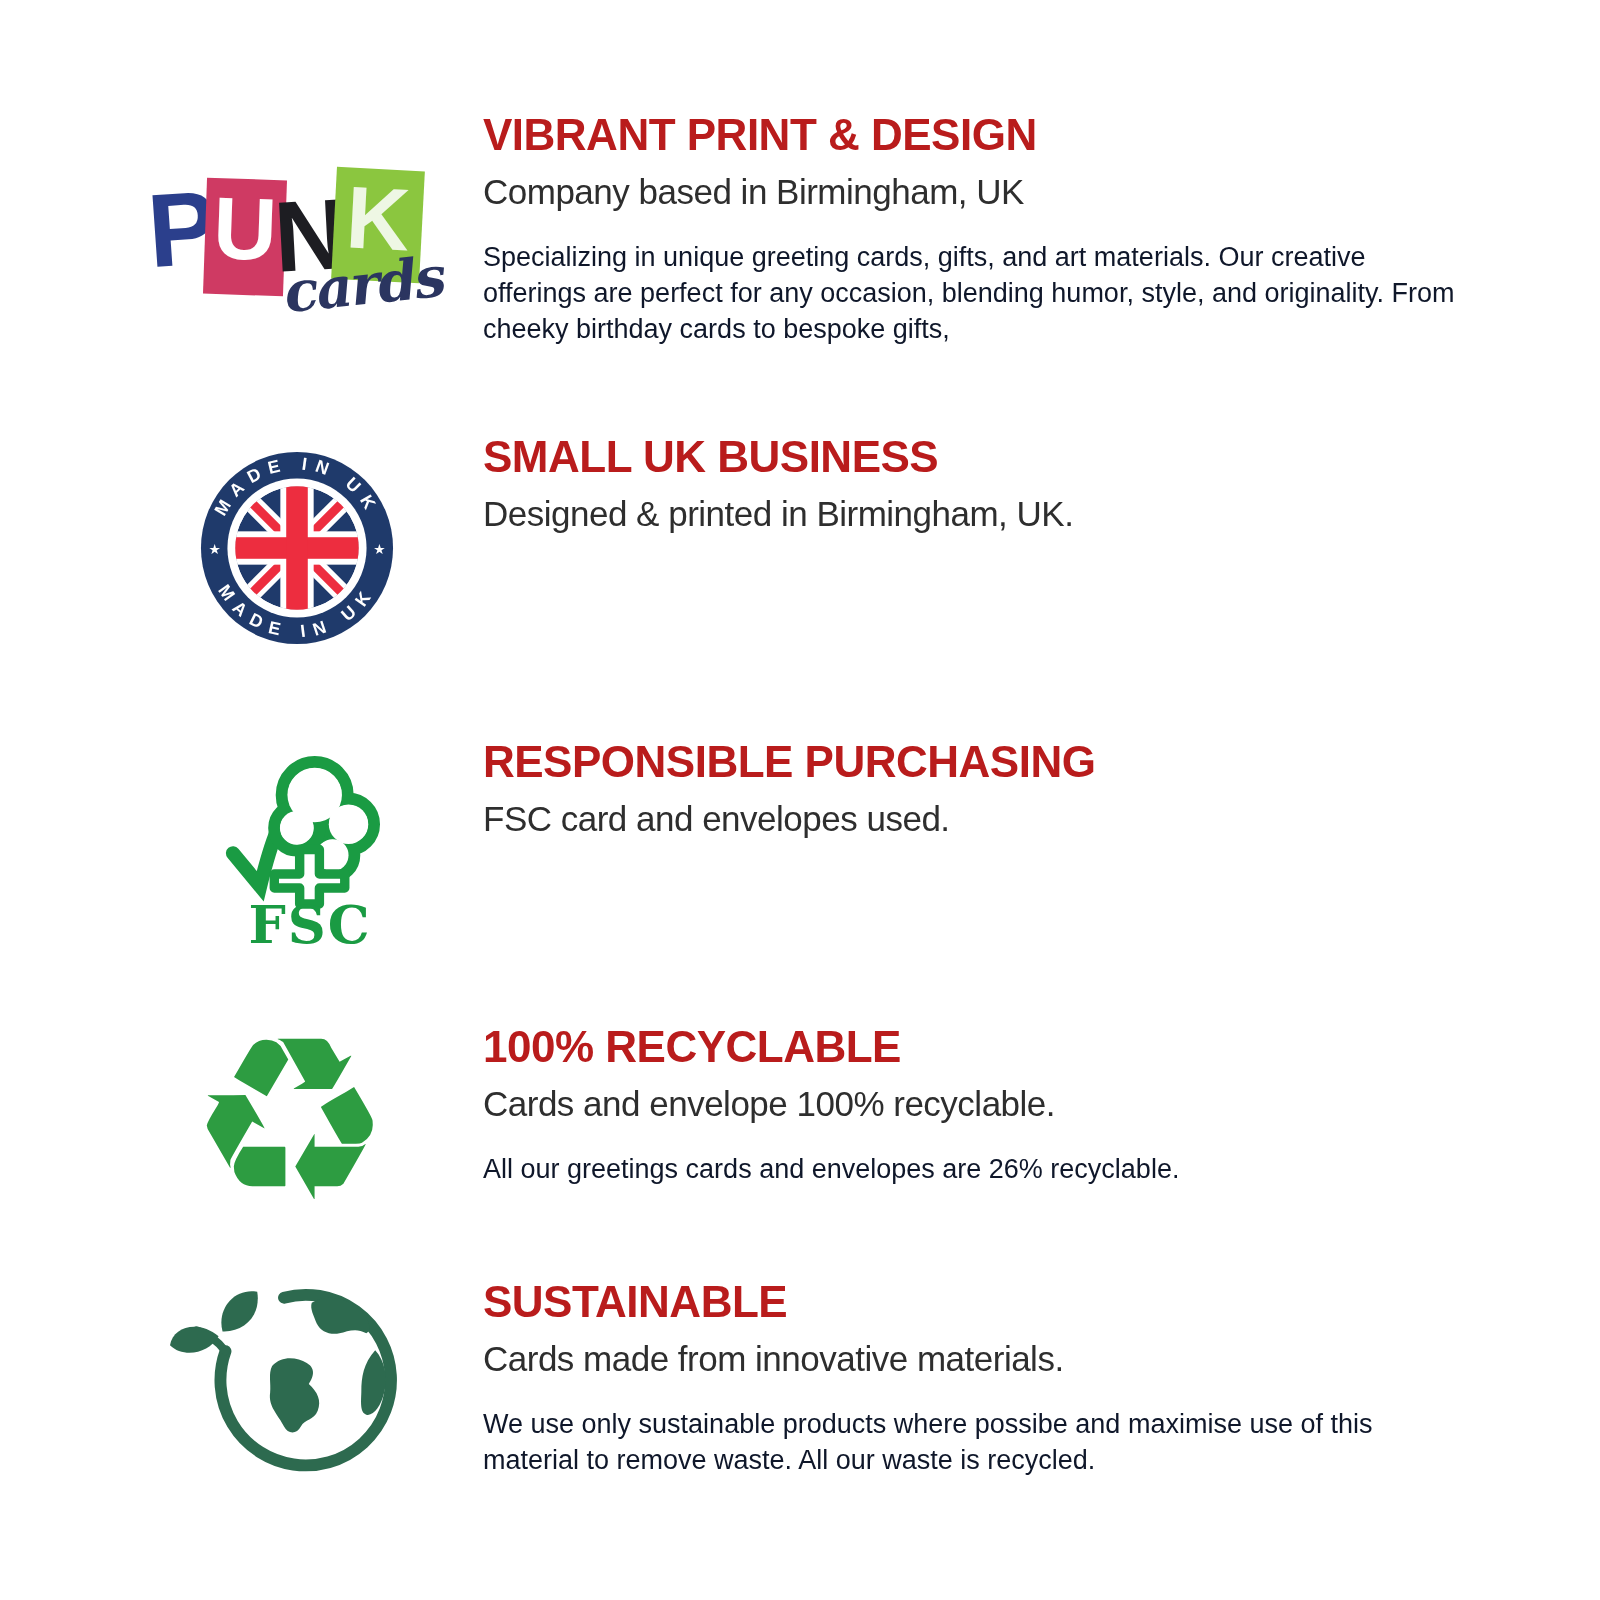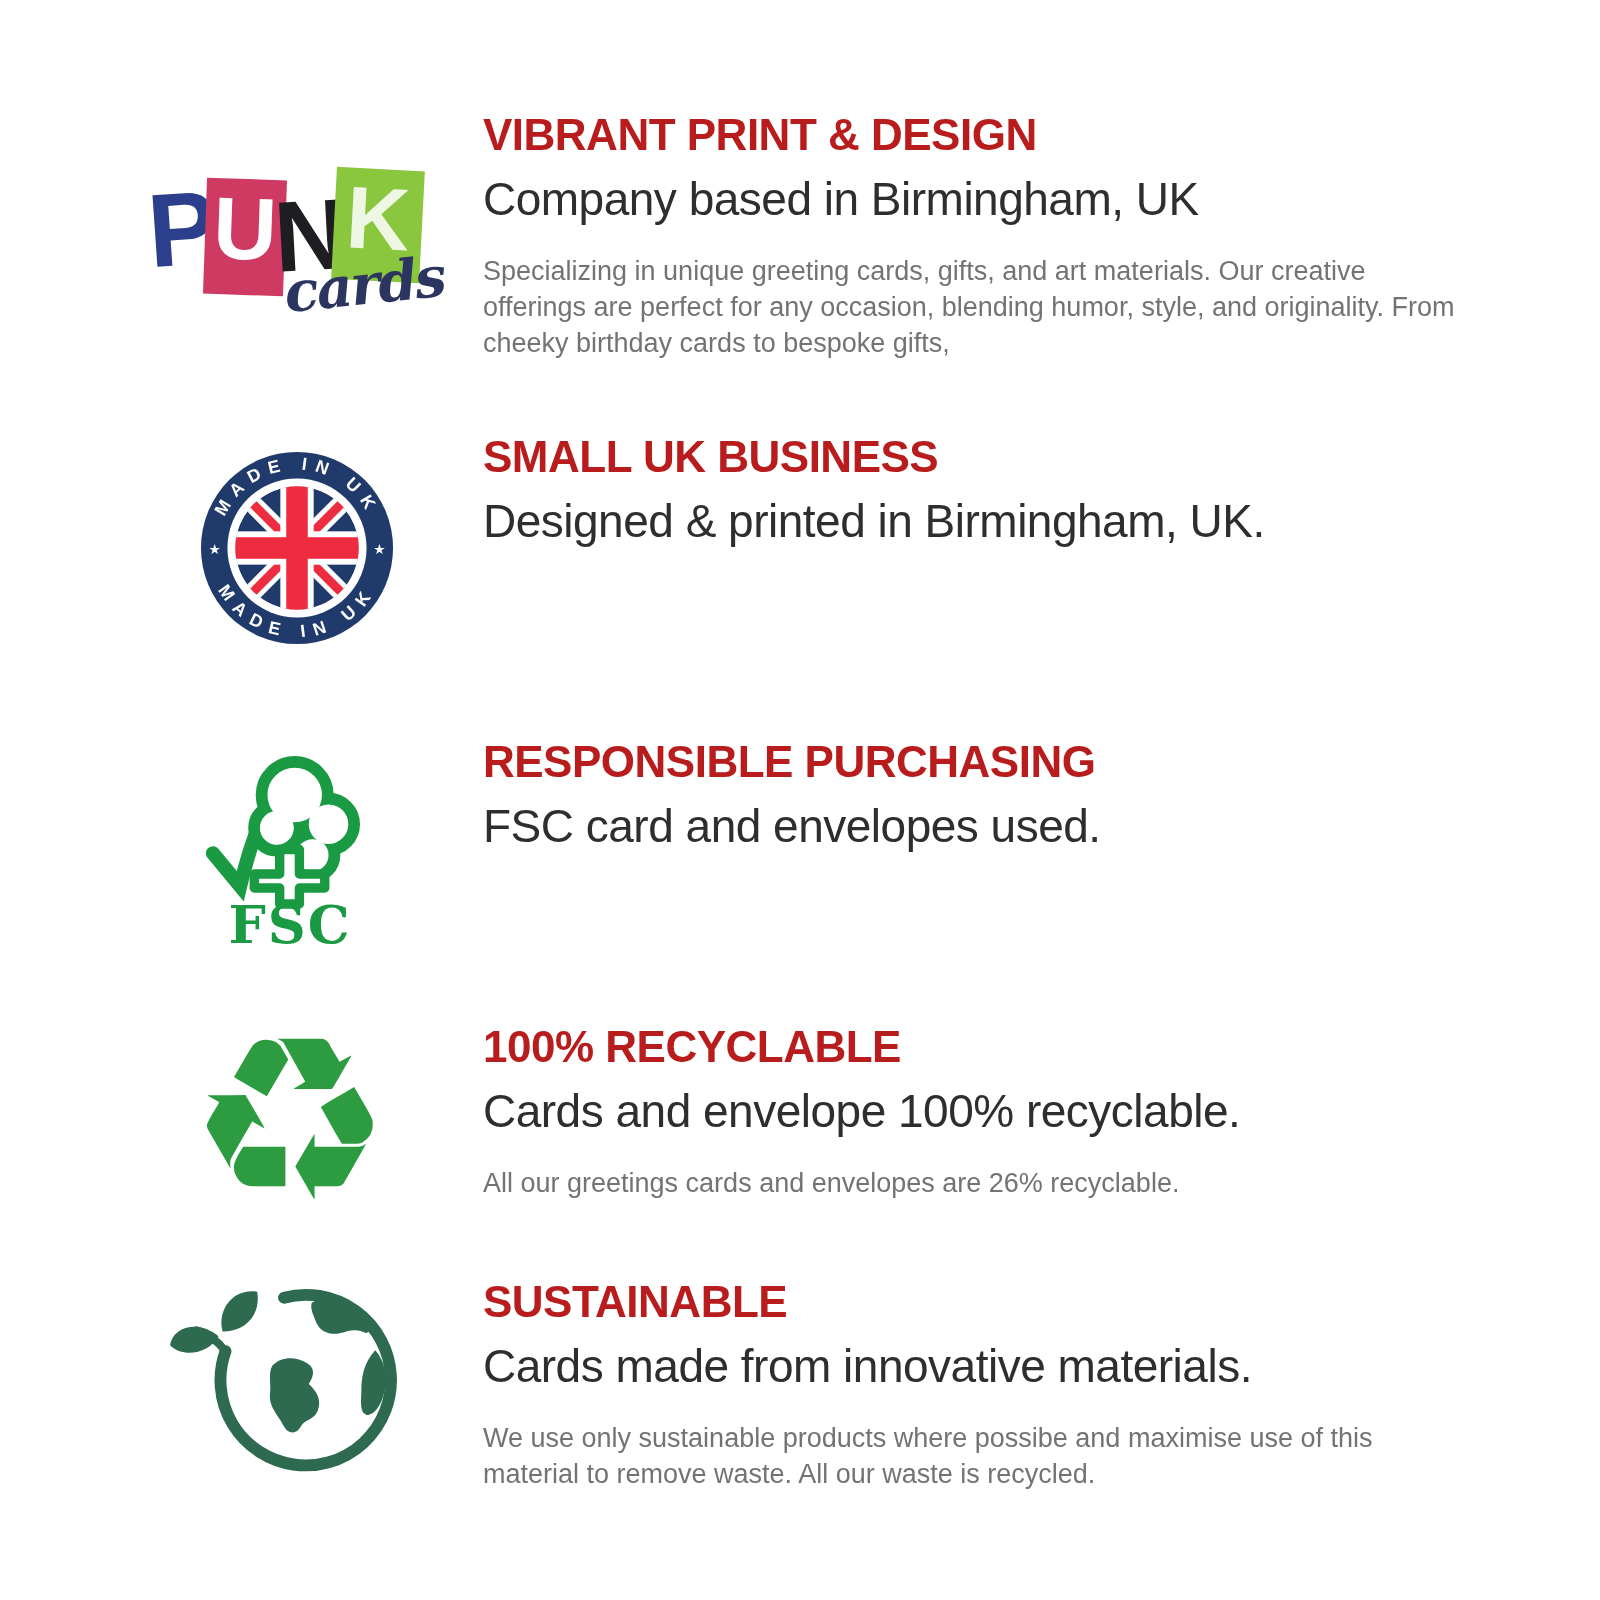--- a/index.html
+++ b/index.html
@@ -3,39 +3,39 @@
 <meta charset="utf-8">
 <style>
   html,body{margin:0;padding:0;background:#ffffff;}
   .page{
     position:relative;width:1600px;height:1600px;background:#ffffff;overflow:hidden;
     font-family:"Liberation Sans","DejaVu Sans",sans-serif;
   }
   .feature{position:absolute;left:0;width:1600px;}
   .text-col{position:absolute;left:483px;top:0;width:990px;}
   .sec-title{margin:0 0 12px 0;font-size:44px;font-weight:bold;color:#b91c1c;letter-spacing:-0.5px;}
-  .sec-subtitle{margin:0 0 27px 0;font-size:46px;font-weight:400;color:#2e2e2e;letter-spacing:-0.5px;}
-  .sec-body{margin:0;font-size:27px;color:#737373;line-height:1.34;width:985px;}
+  .sec-subtitle{margin:0 0 27px 0;font-size:35px;font-weight:400;color:#2e2e2e;letter-spacing:-0.5px;}
+  .sec-body{margin:0;font-size:27px;color:#0f172a;line-height:1.34;width:985px;}
 
   
   .punk-logo{position:absolute;left:148px;top:155px;width:300px;height:165px;font-weight:bold;}
   .pl{position:absolute;line-height:1;font-weight:bold;}
   .pl-p{left:0px;top:22px;font-size:104px;color:#2b3f8c;transform:rotate(-4deg);}
   .pl-u{left:57px;top:24px;font-size:88px;color:#ffffff;background:#cf3a63;padding:6px 8px 22px 8px;transform:rotate(2deg);}
   .pl-n{left:126px;top:30px;font-size:100px;color:#1d1d22;transform:rotate(-3deg);}
   .pl-k{left:186px;top:14px;font-size:88px;color:#eef7e4;background:#8bc63f;padding:6px 12px 18px 12px;transform:rotate(3deg);}
   .cards-word{
     position:absolute;left:136px;top:96px;font-size:56px;color:#2b3560;
     font-family:"DejaVu Serif","Liberation Serif",serif;font-style:italic;font-weight:bold;
     letter-spacing:-2px;transform:rotate(-6deg);
   }
 
   
   .badge-slot{position:absolute;left:199px;top:18px;width:196px;height:196px;}
-  .fsc-slot{position:absolute;left:196px;top:-4px;width:188px;height:220px;}
+  .fsc-slot{position:absolute;left:216px;top:-4px;width:188px;height:220px;}
   .recycle-slot{
     position:absolute;left:183px;top:-14px;width:214px;height:224px;
     display:flex;align-items:center;justify-content:center;
   }
   .recycle-glyph{font-size:228px;line-height:1;color:#2d9c41;font-family:"DejaVu Sans",sans-serif;}
   .earth-slot{position:absolute;left:165px;top:-18px;width:238px;height:238px;}
 
   .badge-arc-text{font-family:"Liberation Sans","DejaVu Sans",sans-serif;font-weight:bold;fill:#ffffff;}
   .fsc-text{font-family:"DejaVu Serif","Liberation Serif",serif;font-weight:bold;fill:#1a9b43;}
 </style>

